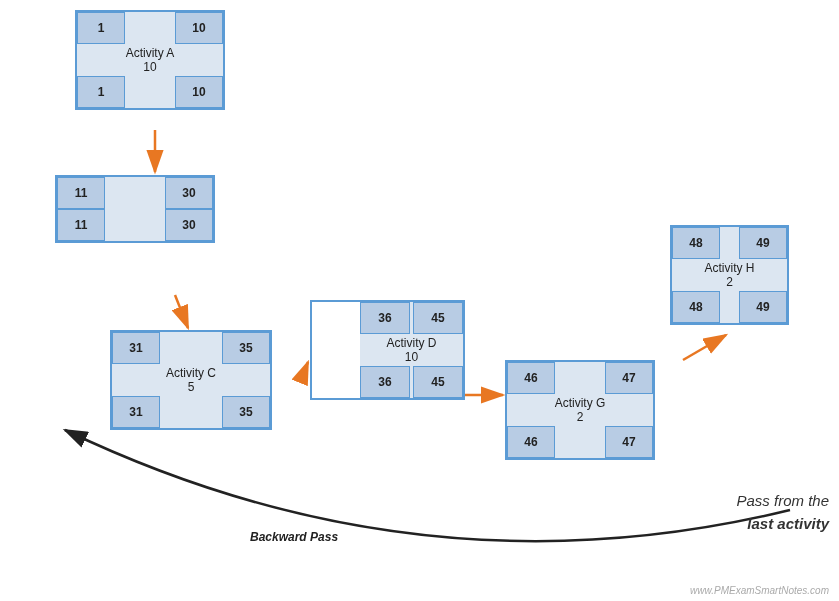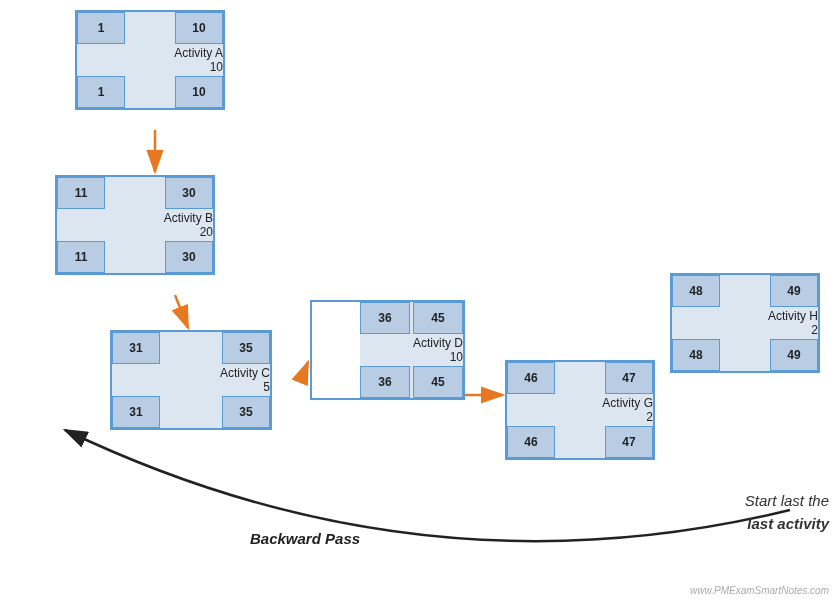--- a/index.html
+++ b/index.html
@@ -28,21 +28,21 @@
       border: 1.5px solid #5b9bd5;
       display: flex;
       align-items: center;
       justify-content: center;
       font-size: 12px;
       font-weight: bold;
       color: #222;
     }
 
     .node-middle {
-      text-align: right;
+      text-align: center;
       font-size: 12px;
       color: #222;
       padding: 2px 0;
       background: #dce6f1;
     }
 
     .node-bottom-row {
       display: flex;
       justify-content: space-between;
     }
@@ -59,21 +59,21 @@
     }
 
     .node-center-spacer {
       flex: 1;
       background: #dce6f1;
     }
 
     
     .backward-pass-label {
       position: absolute;
-      font-size: 15px;
+      font-size: 12px;
       font-weight: bold;
       color: #222;
       font-style: italic;
     }
 
     .start-from-label {
       position: absolute;
       font-size: 15px;
       color: #333;
       font-style: italic;
@@ -162,24 +162,20 @@
 <div class="activity-node" style="left:55px; top:175px; width:160px;">
   <div class="node-top-row">
     <div class="node-cell" style="width:48px; height:32px;">
       <span>11</span>
     </div>
     <div class="node-center-spacer"></div>
     <div class="node-cell" style="width:48px; height:32px;">
       <span>30</span>
     </div>
   </div>
-  <div class="node-middle">
-    <span>Activity B</span><br>
-    <span>20</span>
-  </div>
   <div class="node-bottom-row">
     <div class="node-cell-large" style="width:48px; height:32px;">
       <span>11</span>
     </div>
     <div class="node-center-spacer"></div>
     <div class="node-cell-large" style="width:48px; height:32px;">
       <span>30</span>
     </div>
   </div>
 </div>
@@ -252,21 +248,21 @@
     <div class="node-cell-large" style="width:48px; height:32px;">
       <span>46</span>
     </div>
     <div class="node-center-spacer"></div>
     <div class="node-cell-large" style="width:48px; height:32px;">
       <span>47</span>
     </div>
   </div>
 </div>
 
-<div class="activity-node" style="left:670px; top:225px; width:150px;margin-top:48px;">
+<div class="activity-node" style="left:670px; top:225px; width:119px;">
   <div class="node-top-row">
     <div class="node-cell" style="width:48px; height:32px;">
       <span>48</span>
     </div>
     <div class="node-center-spacer"></div>
     <div class="node-cell" style="width:48px; height:32px;">
       <span>49</span>
     </div>
   </div>
   <div class="node-middle">
@@ -282,19 +278,19 @@
       <span>49</span>
     </div>
   </div>
 </div>
 
 <div class="backward-pass-label" style="left:250px; top:530px; font-style:italic;">
   <span>Backward Pass</span>
 </div>
 
 <div class="start-from-label" style="right:10px; top:490px;">
-  <span>Start last the</span><br>
+  <span>Pass from the</span><br>
   <strong>last activity</strong>
 </div>
 
 <div class="watermark">
   <span>www.PMExamSmartNotes.com</span>
 </div>
 
 </body></html>

